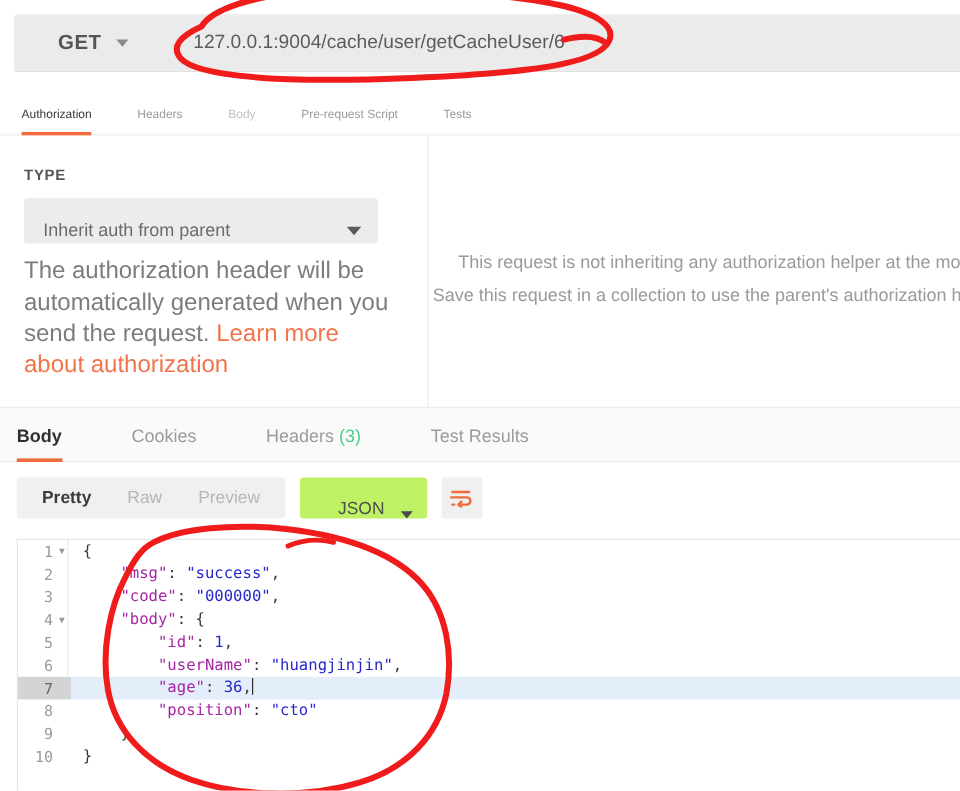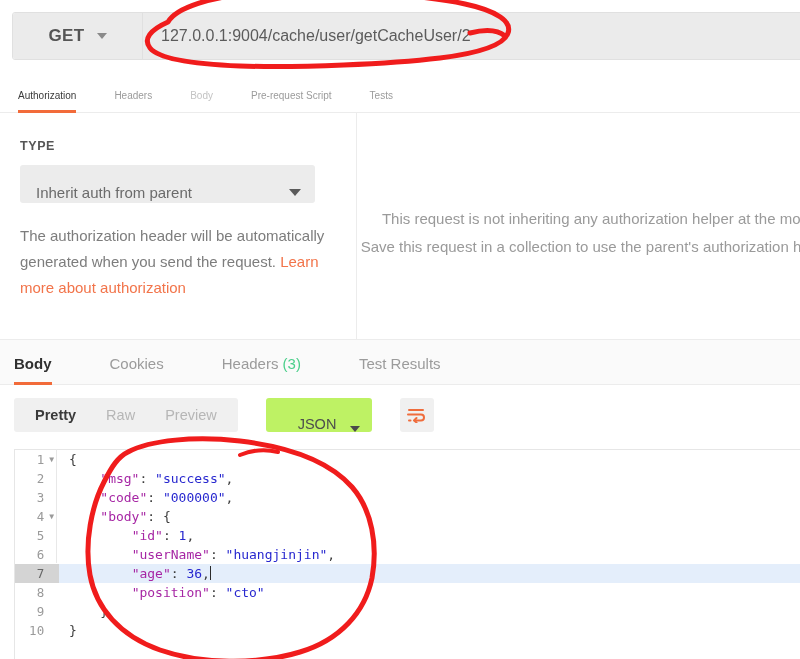--- a/index.html
+++ b/index.html
@@ -154,23 +154,23 @@
     font-size: 15px;
     color: #6b6b6b;
   }
   .select-caret {
     width: 0; height: 0;
     border-left: 6px solid transparent;
     border-right: 6px solid transparent;
     border-top: 7px solid #5a5a5a;
   }
   .auth-help {
-    margin-top: 20px;
+    margin-top: 10px;
     width: 310px;
-    font-size: 15px;
+    font-size: 20px;
     line-height: 26px;
     color: #7d7d7d;
   }
   .auth-help a {
     color: #f2744a;
     text-decoration: none;
   }
   .auth-right {
     position: absolute;
     left: 358px; top: 0;
@@ -216,21 +216,21 @@
   
   .body-toolbar {
     position: absolute;
     left: 0; top: 385px;
     width: 800px;
     height: 60px;
     background: #ffffff;
     display: flex;
     align-items: center;
     padding-left: 14px;
-    gap: 28px;
+    gap: 12px;
     box-sizing: border-box;
   }
   .seg-group {
     height: 34px;
     background: #f0f0f0;
     border-radius: 3px;
     display: flex;
     align-items: center;
     padding: 0 6px;
     box-sizing: border-box;
@@ -346,21 +346,21 @@
 
 <div id="app">
 
   <div class="urlbar-wrap">
     <div class="urlbar">
       <div class="method-box">
         <span class="method-label">GET</span>
         <span class="caret-down"></span>
       </div>
       <div class="url-input-box">
-        <span class="url-text">127.0.0.1:9004/cache/user/getCacheUser/2</span>
+        <span class="url-text">127.0.0.1:9004/cache/user/getCacheUser/6</span>
       </div>
     </div>
   </div>
 
   <div class="req-tabs">
     <div class="tab active">
       <span>Authorization</span>
     </div>
     <div class="tab">
       <span>Headers</span>

